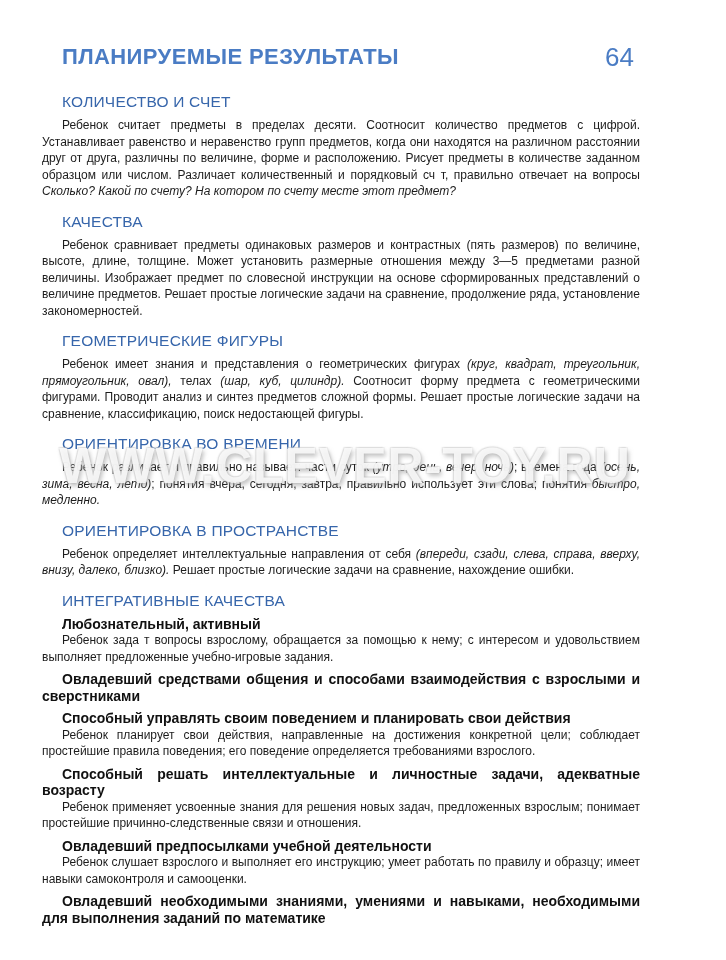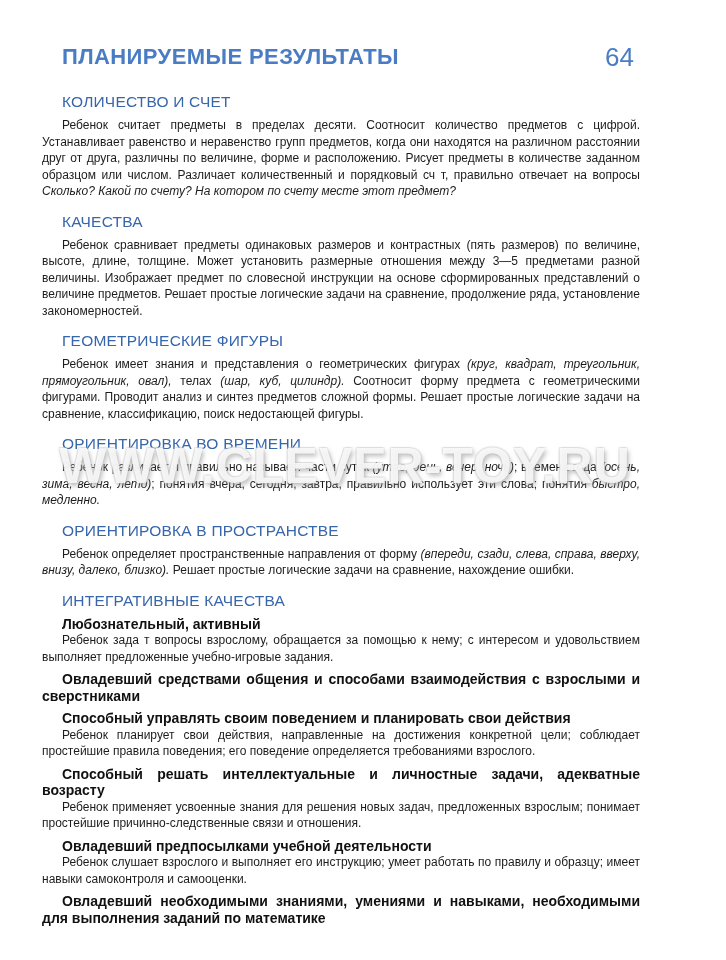--- a/index.html
+++ b/index.html
@@ -106,21 +106,21 @@
     <p class="body"><span>Ребенок имеет знания и представления о геометрических фигурах </span><span class="it">(круг, квадрат, треугольник, прямоугольник, овал),</span><span> телах </span><span class="it">(шар, куб, цилиндр).</span><span> Соотносит форму предмета с геометрическими фигурами. Проводит анализ и синтез предметов сложной формы. Решает простые логические задачи на сравнение, классификацию, поиск недостающей фигуры.</span></p>
   </section>
 
   <section>
     <h2 class="shead">ОРИЕНТИРОВКА ВО ВРЕМЕНИ</h2>
     <p class="body"><span>Ребенок различает и правильно называет: части суток </span><span class="it">(утро, день, вечер, ночь)</span><span>; времена года </span><span class="it">(осень, зима, весна, лето)</span><span>; понятия вчера, сегодня, завтра, правильно использует эти слова; понятия </span><span class="it">быстро, медленно.</span></p>
   </section>
 
   <section>
     <h2 class="shead">ОРИЕНТИРОВКА В ПРОСТРАНСТВЕ</h2>
-    <p class="body"><span>Ребенок определяет пространственные направления от форму </span><span class="it">(впереди, сзади, слева, справа, вверху, внизу, далеко, близко).</span><span> Решает простые логические задачи на сравнение, нахождение ошибки.</span></p>
+    <p class="body"><span>Ребенок определяет интеллектуальные направления от себя </span><span class="it">(впереди, сзади, слева, справа, вверху, внизу, далеко, близко).</span><span> Решает простые логические задачи на сравнение, нахождение ошибки.</span></p>
   </section>
 
   <section>
     <h2 class="shead">ИНТЕГРАТИВНЫЕ КАЧЕСТВА</h2>
 
     <p class="qtitle">Любознательный, активный</p>
     <p class="body">Ребенок зада т вопросы взрослому, обращается за помощью к нему; с интересом и удовольствием выполняет предложенные учебно-игровые задания.</p>
 
     <p class="qtitle">Овладевший средствами общения и способами взаимодействия с взрослыми и сверстниками</p>
 

